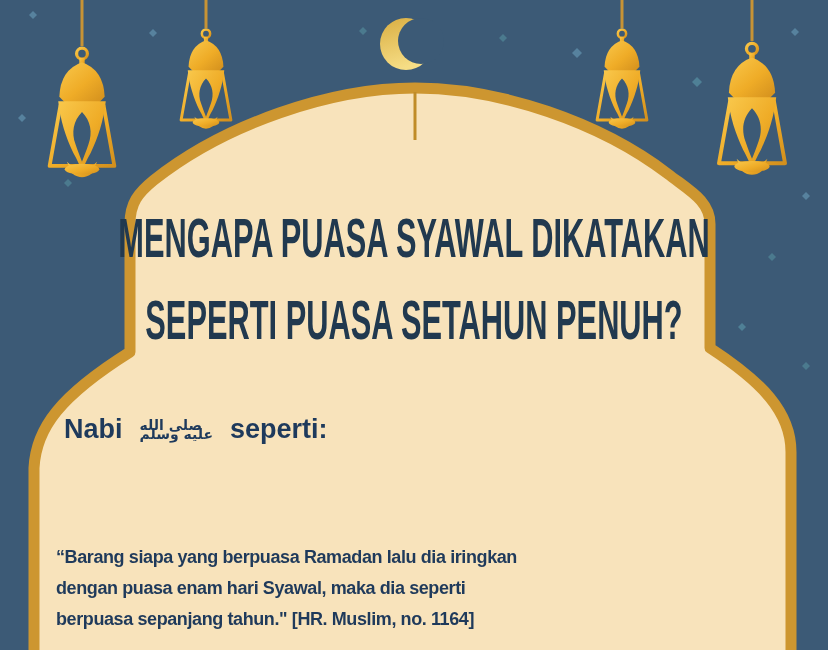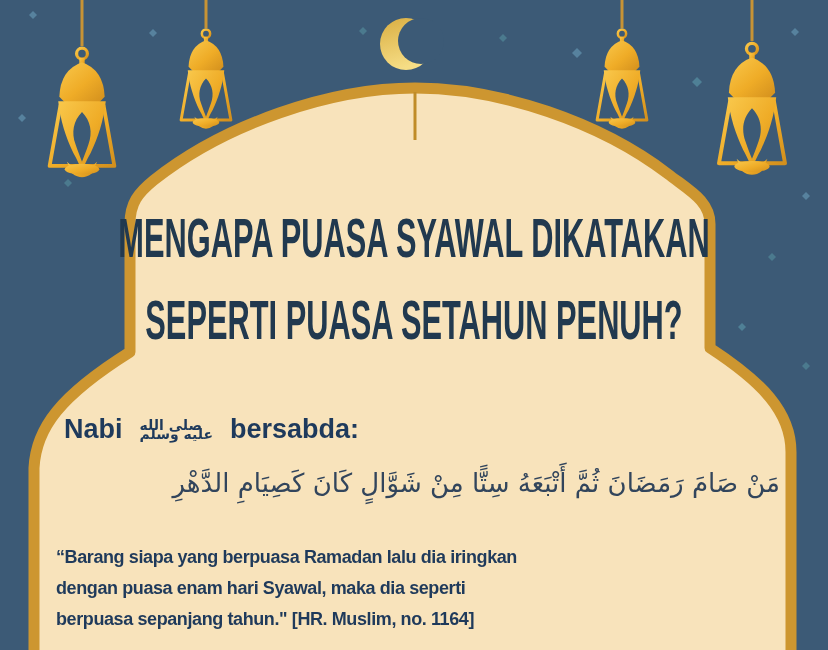--- a/index.html
+++ b/index.html
@@ -110,24 +110,23 @@
 
   <div class="txt title-line title-1">MENGAPA PUASA SYAWAL DIKATAKAN</div>
   <div class="txt title-line title-2">SEPERTI PUASA SETAHUN PENUH?</div>
 
   <div class="txt nabi-line">
     <span>Nabi</span>
     <span class="saw-stack">
       <span>صلى الله</span>
       <span>عليه وسلم</span>
     </span>
-    <span>bersabda:</span>
+    <span>seperti:</span>
   </div>
 
-  <div class="txt arabic-line" dir="rtl">مَنْ صَامَ رَمَضَانَ ثُمَّ أَتْبَعَهُ سِتًّا مِنْ شَوَّالٍ كَانَ كَصِيَامِ الدَّهْرِ</div>
 
   <div class="txt quote-block">
     <div>“Barang siapa yang berpuasa Ramadan lalu dia iringkan</div>
     <div>dengan puasa enam hari Syawal, maka dia seperti</div>
     <div>berpuasa sepanjang tahun." [HR. Muslim, no. 1164]</div>
   </div>
 
 </div>
 
 </body></html>

